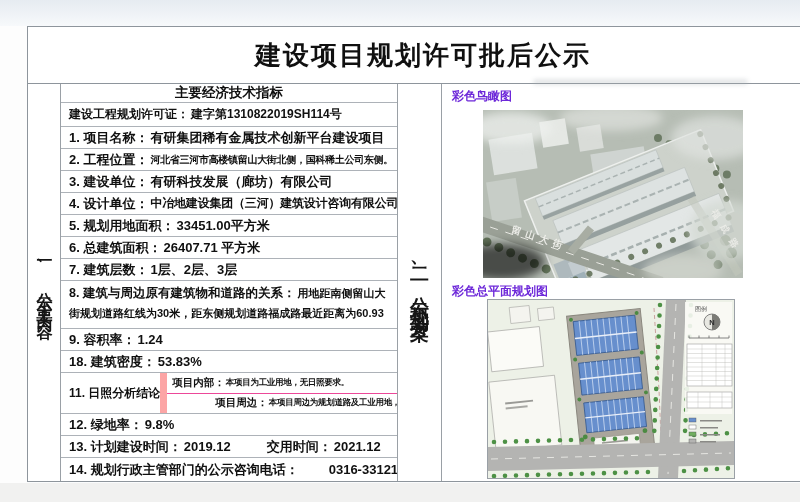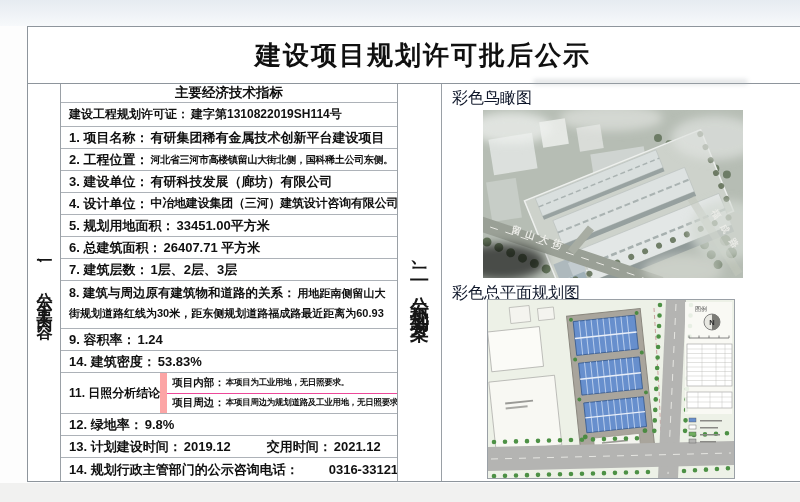--- a/index.html
+++ b/index.html
@@ -51,25 +51,25 @@
   .row .lbl{margin-right:2px;}
   .val-small{font-size:10px;letter-spacing:-0.3px;}
   .val-mid{font-size:12px;letter-spacing:-0.2px;}
   .gap{display:inline-block;width:36px;}
 
   .r11-left{width:116px;border-right:7px solid #fca5a5;box-sizing:border-box;
     display:flex;align-items:center;padding-left:8px;font-size:12px;}
   .r11-right{flex:1;display:flex;flex-direction:column;}
   .r11-sub{flex:1;display:flex;align-items:center;padding-left:5px;
     border-bottom:1px solid #ec4899;white-space:nowrap;overflow:hidden;}
-  .r11-sub.last{border-bottom:none;}
+  .r11-sub.last{border-bottom:none;margin-left:43px;}
   .r11-sub .k{font-size:10.5px;margin-right:1px;}
   .r11-sub .v{font-size:8.5px;letter-spacing:-0.3px;}
 
-  .fig-label{position:absolute;font-size:16px;font-weight:400;color:#0f172a;}
+  .fig-label{position:absolute;font-size:12px;font-weight:700;color:#6d28d9;}
   .fig-label.aerial{left:10px;top:4px;}
   .fig-label.siteplan{left:10px;top:199px;text-align:center;}
   .fig-aerial{position:absolute;left:41px;top:26px;width:260px;height:168px;}
   .fig-siteplan{position:absolute;left:45px;top:215px;width:248px;height:180px;
     border:1px solid #9aa0a6;background:#fff;box-sizing:border-box;}
   svg{display:block;}
 </style>
 </head>
 <body>
 
@@ -133,21 +133,21 @@
       <div class="row h-r8">
         <span class="lbl">8. 建筑与周边原有建筑物和道路的关系：</span><span class="val">用地距南侧留山大街规划道路红线为30米，距东侧规划道路福成路最近距离为60.93米。</span>
       </div>
 
       <div class="row h-s">
         <span class="lbl">9. 容积率：</span>
         <span class="val">1.24</span>
       </div>
 
       <div class="row h-s">
-        <span class="lbl">14. 建筑密度：</span>
+        <span class="lbl">18. 建筑密度：</span>
         <span class="val">53.83%</span>
       </div>
 
       <div class="row h-r11">
         <div class="r11-left">11. 日照分析结论</div>
         <div class="r11-right">
           <div class="r11-sub">
             <span class="k">项目内部：</span>
             <span class="v">本项目为工业用地，无日照要求。</span>
           </div>

